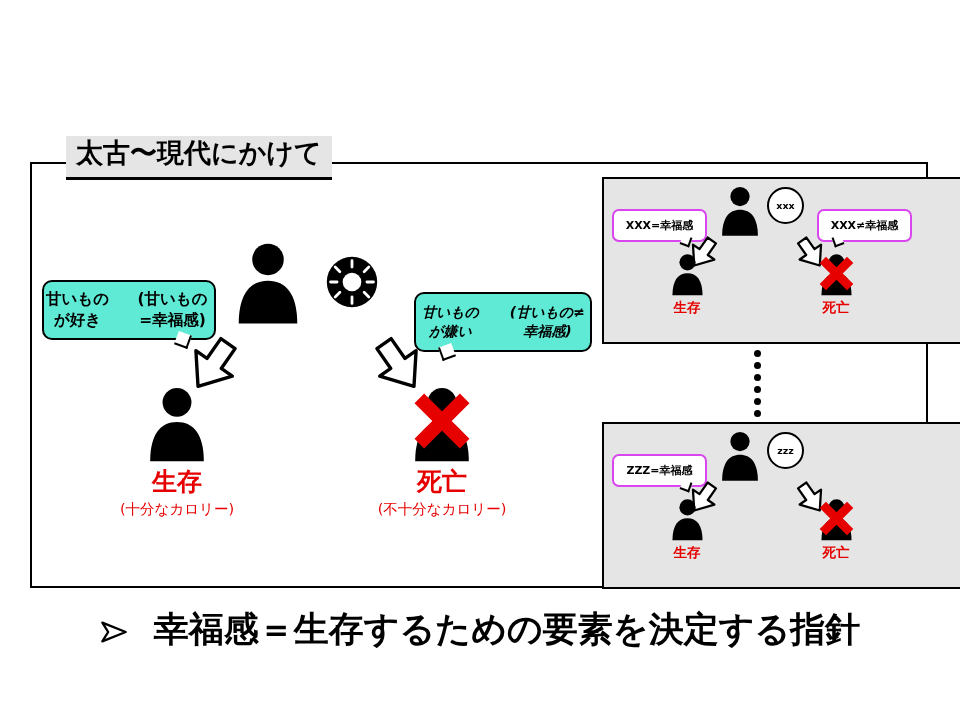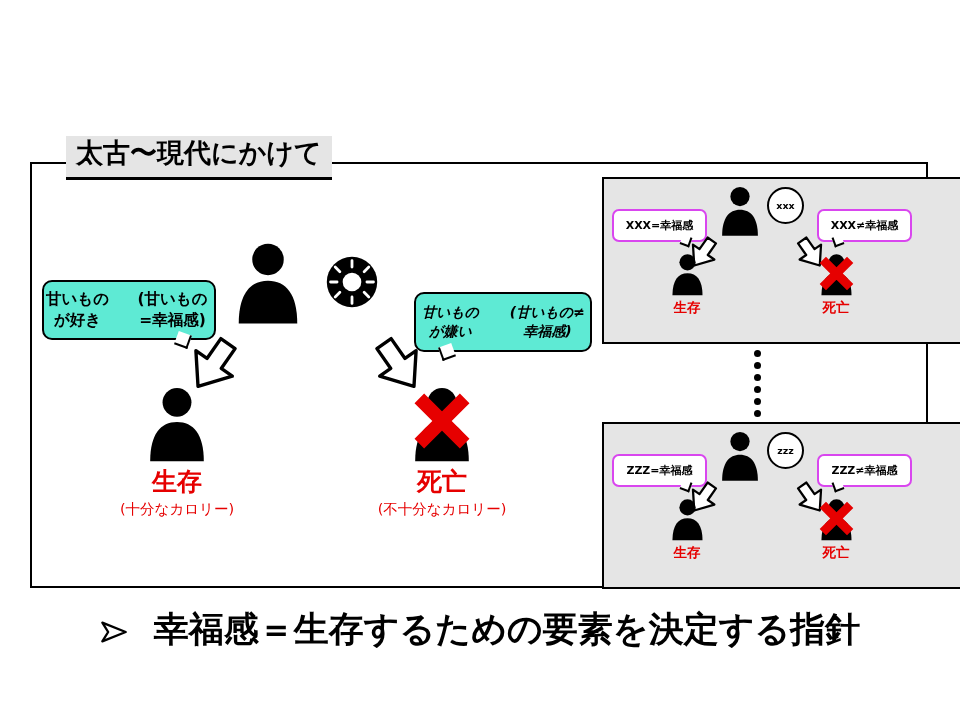--- a/index.html
+++ b/index.html
@@ -225,24 +225,20 @@
           <path d="M6 72 C6 46 16 34 32 34 C48 34 58 46 58 72 Z"></path>
         </svg>
       </div>
       <div class="abs m-thought">
         <span>zzz</span>
       </div>
       <div class="m-bubble m-bubble-left">
         <span>ZZZ=幸福感</span>
         <span class="tail tail-dr small"></span>
       </div>
-      <div class="m-bubble m-bubble-right">
-        <span>ZZZ≠幸福感</span>
-        <span class="tail tail-dl small"></span>
-      </div>
       <div class="arrow m-arrow-left">
         <svg class="icon-svg" viewBox="0 0 60 60">
           <polygon points="21,3 39,3 39,28 53,28 30,57 7,28 21,28" fill="#fff" stroke="#000" stroke-width="4" stroke-linejoin="round"></polygon>
         </svg>
       </div>
       <div class="arrow m-arrow-right">
         <svg class="icon-svg" viewBox="0 0 60 60">
           <polygon points="21,3 39,3 39,28 53,28 30,57 7,28 21,28" fill="#fff" stroke="#000" stroke-width="4" stroke-linejoin="round"></polygon>
         </svg>
       </div>

